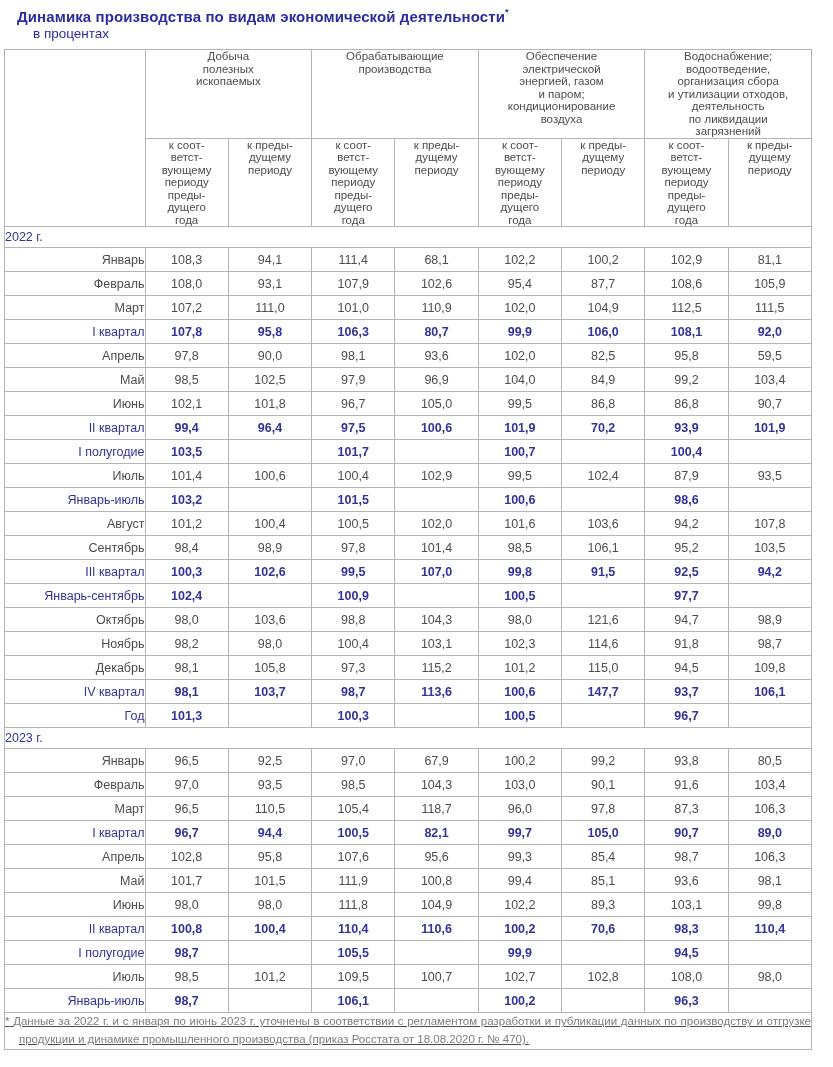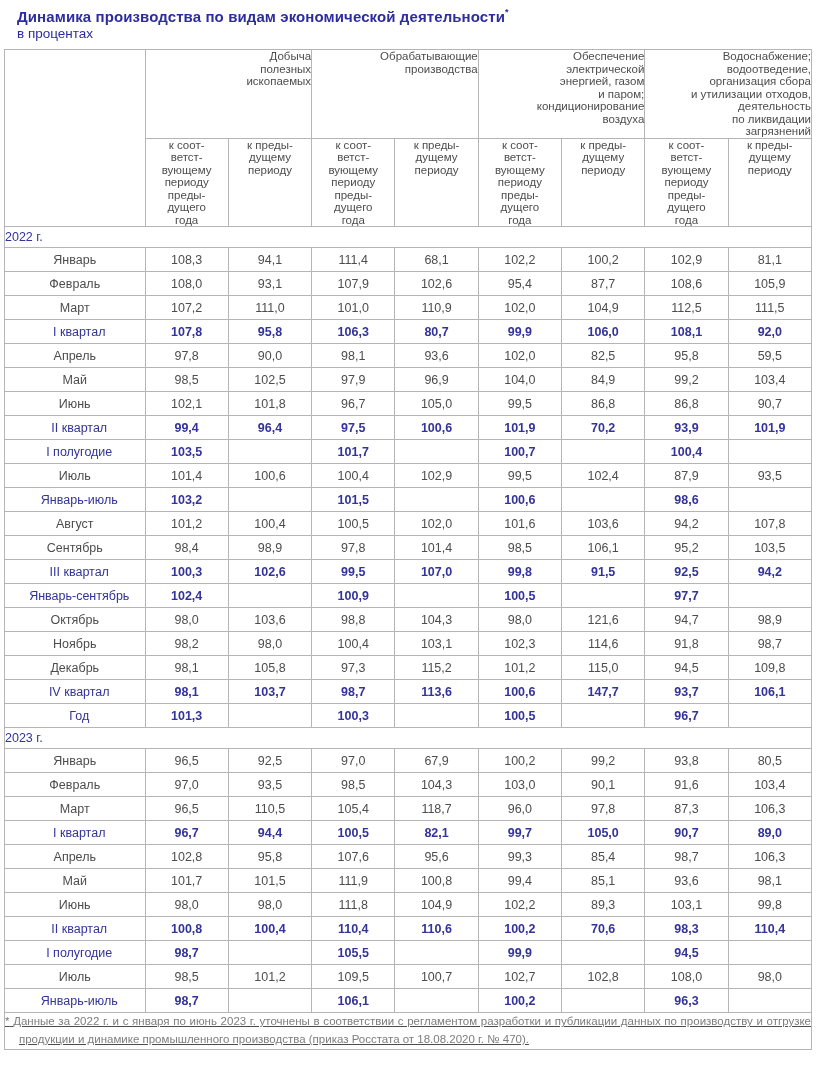--- a/index.html
+++ b/index.html
@@ -21,41 +21,41 @@
   .page{padding:6px 8px 10px 4px;}
   .title{
     margin:2px 0 1px 13px;
     font-size:15px;
     font-weight:bold;
     color:var(--title);
     letter-spacing:.1px;
   }
   .title sup{font-size:9px;vertical-align:top;line-height:1;}
   .subtitle{
-    margin:0 0 8px 13px;
+    margin:0 0 8px 29px;
     font-size:13.5px;
     color:var(--title);
   }
   table.stat{
     border-collapse:collapse;
     table-layout:fixed;
     width:808px;
     border:1px solid var(--outer);
   }
   table.stat th, table.stat td{
     border:1px solid var(--border);
     font-weight:normal;
     padding:0;
   }
   col.c-label{width:140px;}
   col.c-val{width:83px;}
   th.corner{background:var(--bg);}
   th.group{
     vertical-align:top;
-    text-align:right;
+    text-align:center;
     white-space:pre-line;
     font-size:11.5px;
     line-height:1.09;
     color:var(--text);
     padding:4px 2px 2px 2px;
     height:80px;
   }
   th.sub{
     vertical-align:top;
     text-align:center;
@@ -73,21 +73,21 @@
     font-size:12.5px;
     height:21px;
     padding:1px 0;
   }
   td.label{
     font-size:12.5px;
     height:24px;
     padding-left:17px;
     color:var(--text);
     font-weight:bold;
-    text-align:center;
+    text-align:right;
     margin-left:24px;
   }
   td.label.summary{
     padding-left:9px;
     color:var(--accent);
   }
   td.val{
     font-size:12.5px;
     text-align:center;
     color:var(--text);

